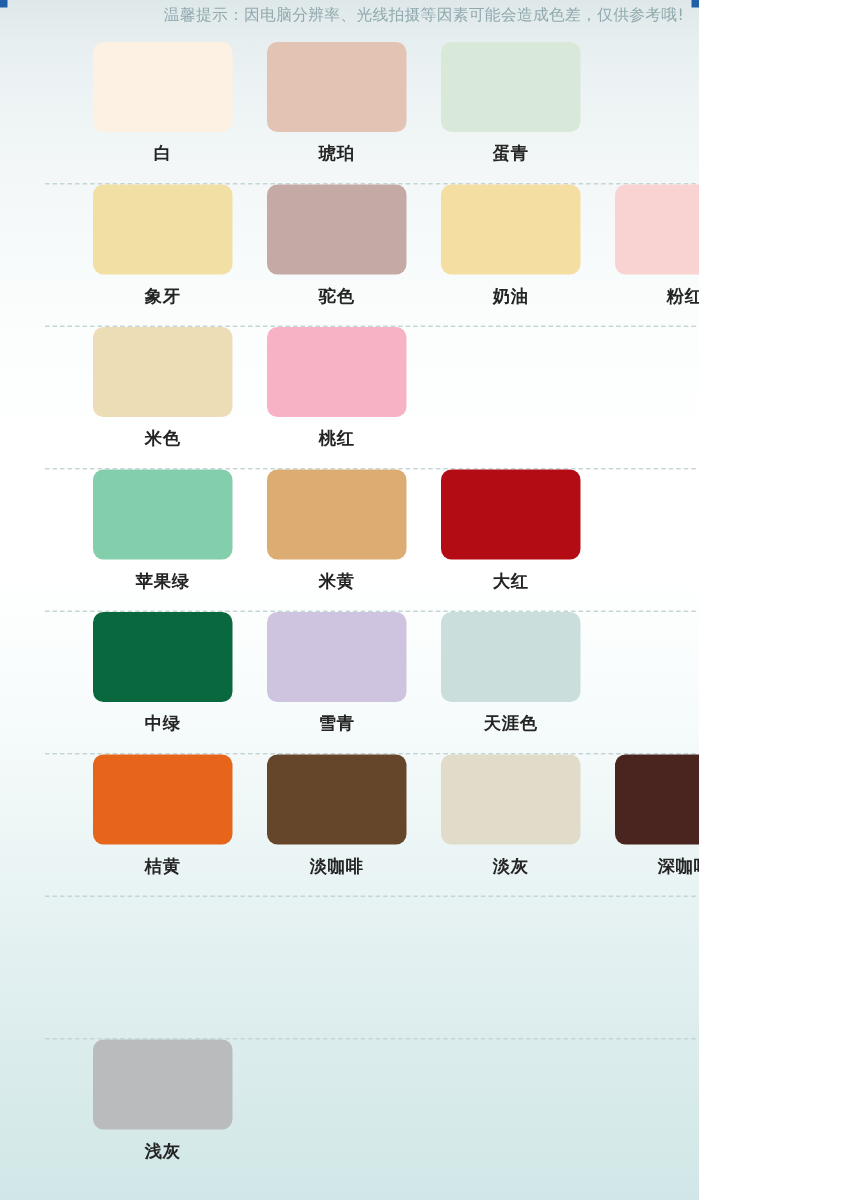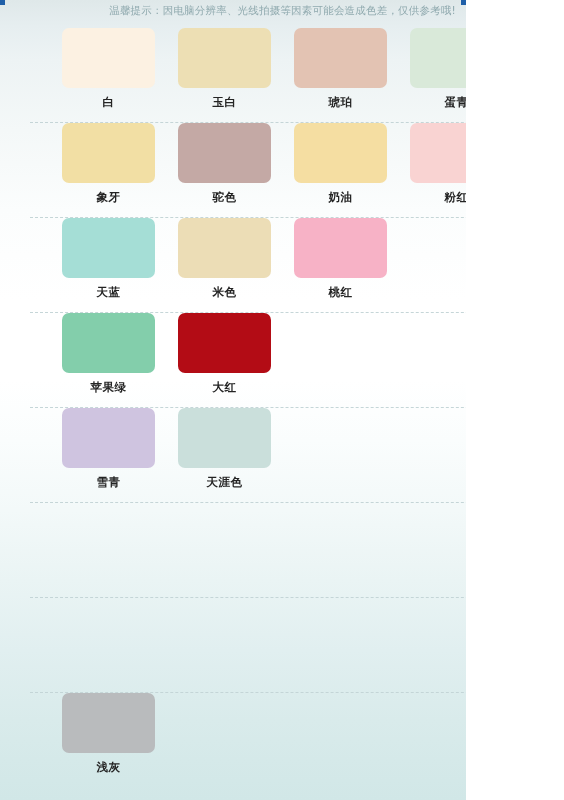--- a/index.html
+++ b/index.html
@@ -124,24 +124,20 @@
   <div class="notice">温馨提示：因电脑分辨率、光线拍摄等因素可能会造成色差，仅供参考哦!</div>
 
   <div class="grid" id="swatch-grid">
       <div class="row">
         <div class="row-inner">
           <div class="cell">
             <div class="swatch" style="background: rgb(252, 241, 226);"></div>
             <div class="swatch-label">白</div>
           </div>
           <div class="cell">
-            <div class="swatch" style="background: rgb(237, 223, 180);"></div>
-            <div class="swatch-label">玉白</div>
-          </div>
-          <div class="cell">
             <div class="swatch" style="background: rgb(227, 195, 179);"></div>
             <div class="swatch-label">琥珀</div>
           </div>
           <div class="cell">
             <div class="swatch" style="background: rgb(217, 233, 217);"></div>
             <div class="swatch-label">蛋青</div>
           </div>
         </div>
         <div class="divider"></div>
       </div>
@@ -162,61 +158,83 @@
           <div class="cell">
             <div class="swatch" style="background: rgb(249, 211, 210);"></div>
             <div class="swatch-label">粉红</div>
           </div>
         </div>
         <div class="divider"></div>
       </div>
       <div class="row">
         <div class="row-inner">
           <div class="cell">
-            <div class="swatch" style="background: rgb(165, 222, 214);"></div>
-            <div class="swatch-label">天蓝</div>
-          </div>
-          <div class="cell">
             <div class="swatch" style="background: rgb(236, 221, 182);"></div>
             <div class="swatch-label">米色</div>
           </div>
           <div class="cell">
             <div class="swatch" style="background: rgb(247, 178, 198);"></div>
             <div class="swatch-label">桃红</div>
           </div>
         </div>
         <div class="divider"></div>
       </div>
       <div class="row">
         <div class="row-inner">
           <div class="cell">
             <div class="swatch" style="background: rgb(131, 206, 171);"></div>
             <div class="swatch-label">苹果绿</div>
           </div>
           <div class="cell">
+            <div class="swatch" style="background: rgb(220, 172, 114);"></div>
+            <div class="swatch-label">米黄</div>
+          </div>
+          <div class="cell">
             <div class="swatch" style="background: rgb(179, 12, 21);"></div>
             <div class="swatch-label">大红</div>
           </div>
         </div>
         <div class="divider"></div>
       </div>
       <div class="row">
         <div class="row-inner">
           <div class="cell">
+            <div class="swatch" style="background: rgb(9, 104, 62);"></div>
+            <div class="swatch-label">中绿</div>
+          </div>
+          <div class="cell">
             <div class="swatch" style="background: rgb(207, 196, 224);"></div>
             <div class="swatch-label">雪青</div>
           </div>
           <div class="cell">
             <div class="swatch" style="background: rgb(202, 223, 219);"></div>
             <div class="swatch-label">天涯色</div>
           </div>
         </div>
         <div class="divider"></div>
       </div>
       <div class="row">
+        <div class="row-inner">
+          <div class="cell">
+            <div class="swatch" style="background: rgb(231, 101, 27);"></div>
+            <div class="swatch-label">桔黄</div>
+          </div>
+          <div class="cell">
+            <div class="swatch" style="background: rgb(101, 70, 42);"></div>
+            <div class="swatch-label">淡咖啡</div>
+          </div>
+          <div class="cell">
+            <div class="swatch" style="background: rgb(225, 219, 201);"></div>
+            <div class="swatch-label">淡灰</div>
+          </div>
+          <div class="cell">
+            <div class="swatch" style="background: rgb(74, 36, 31);"></div>
+            <div class="swatch-label">深咖啡</div>
+          </div>
+        </div>
         <div class="divider"></div>
       </div>
       <div class="row">
         <div class="divider"></div>
       </div>
       <div class="row last">
         <div class="row-inner">
           <div class="cell">
             <div class="swatch" style="background: rgb(185, 187, 189);"></div>
             <div class="swatch-label">浅灰</div>

